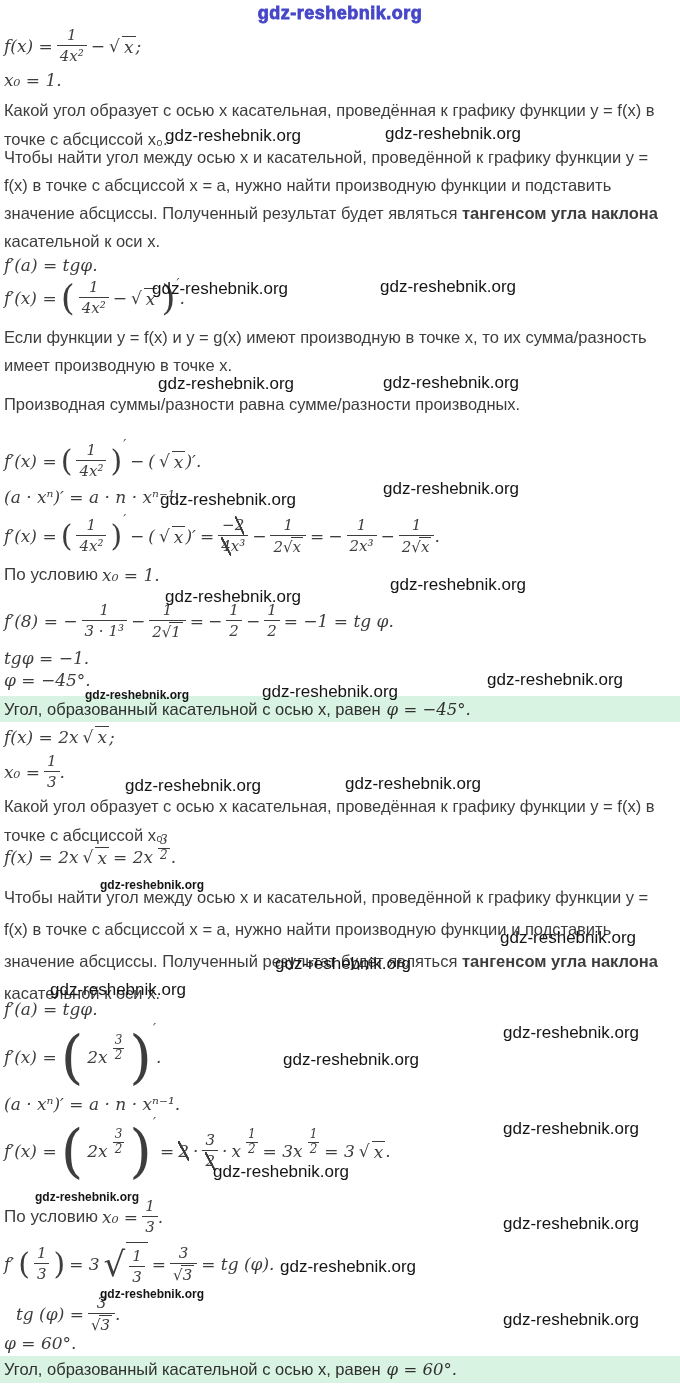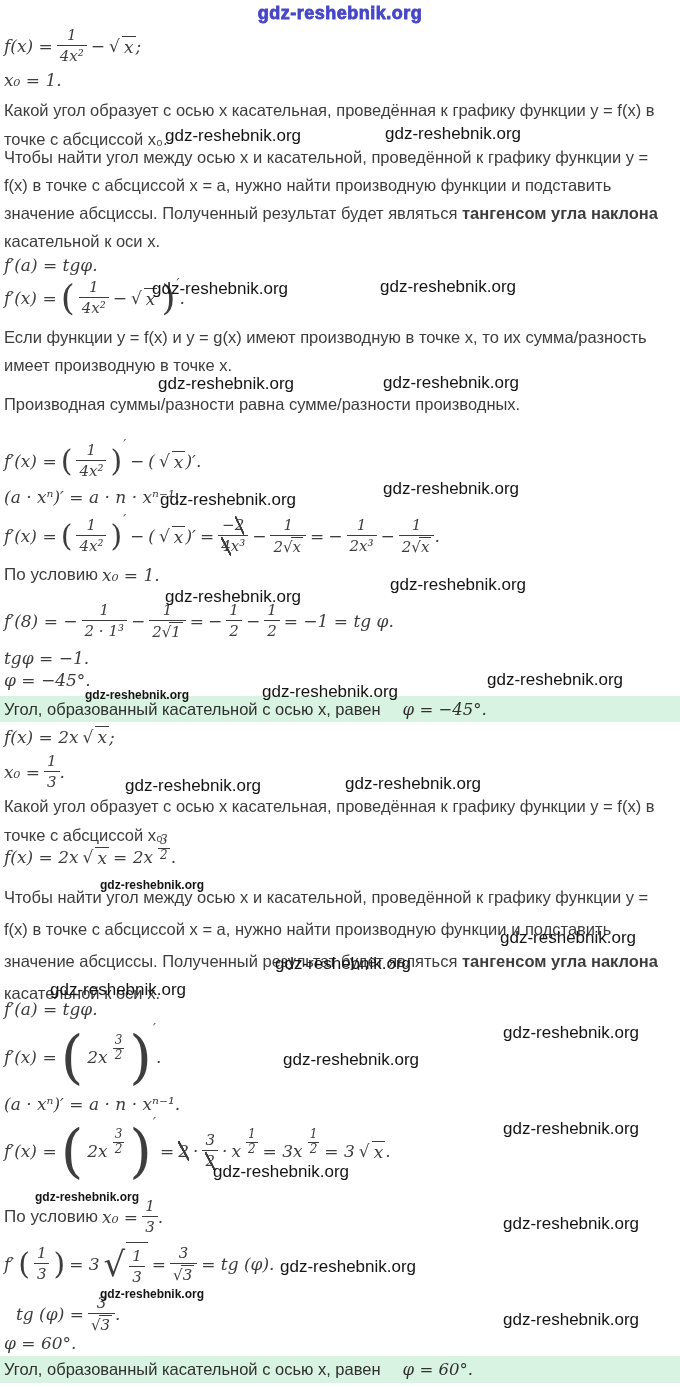--- a/index.html
+++ b/index.html
@@ -30,21 +30,21 @@
   .ptop{align-self:flex-start;font-size:13px;margin-left:-3px;}
   .supfr{display:inline-flex;flex-direction:column;align-items:center;font-size:12px;line-height:1.15;transform:translateY(-9px);margin:0 1px;}
   .supfr .sd{border-top:1px solid var(--text);padding:0 2px;}
   .supfr .sn{padding:0 2px;}
   .cancel{background:linear-gradient(to top right,transparent 44%,var(--text) 46%,var(--text) 56%,transparent 58%);}
   .bigsq{font-style:normal;font-size:34px;line-height:1;margin-right:-3px;}
   .radbig{border-top:1.4px solid var(--text);padding:2px 3px 0;}
   .tight{margin-left:-4px;}
 
   
-  .hl{position:absolute;left:0;width:100%;background:var(--hl);font-family:"Liberation Sans",sans-serif;font-size:16.5px;color:#303030;display:flex;align-items:center;gap:22px;padding-left:4px;box-sizing:border-box;z-index:1;}
+  .hl{position:absolute;left:0;width:100%;background:var(--hl);font-family:"Liberation Sans",sans-serif;font-size:16.5px;color:#303030;display:flex;align-items:center;gap:6px;padding-left:4px;box-sizing:border-box;z-index:1;}
   .hl .mt{font-family:"DejaVu Serif","Liberation Serif",serif;font-style:italic;}
 </style>
 </head>
 <body>
 
 <div id="page">
 
   <div class="wm top" style="top:3px">gdz-reshebnik.org</div>
   <span class="wm" style="left:165px;top:126px">gdz-reshebnik.org</span>
   <span class="wm" style="left:385px;top:124px">gdz-reshebnik.org</span>
@@ -201,21 +201,21 @@
 
   <div class="math" style="left:4px;top:565px">
     <span class="sans">По условию</span>
     <span>x₀ = 1.</span>
   </div>
 
   <div class="math" style="left:4px;top:596px;height:50px">
     <span>f′(8) = −</span>
     <span class="fr">
         <span class="fn">1</span>
-        <span class="fd">2 · 1³</span>
+        <span class="fd">3 · 1³</span>
       </span>
     <span>−</span>
     <span class="fr">
         <span class="fn">1</span>
         <span class="fd">
           <span>2</span>
           <span class="sq">√</span>
           <span class="rad">1</span>
         </span>
       </span>

